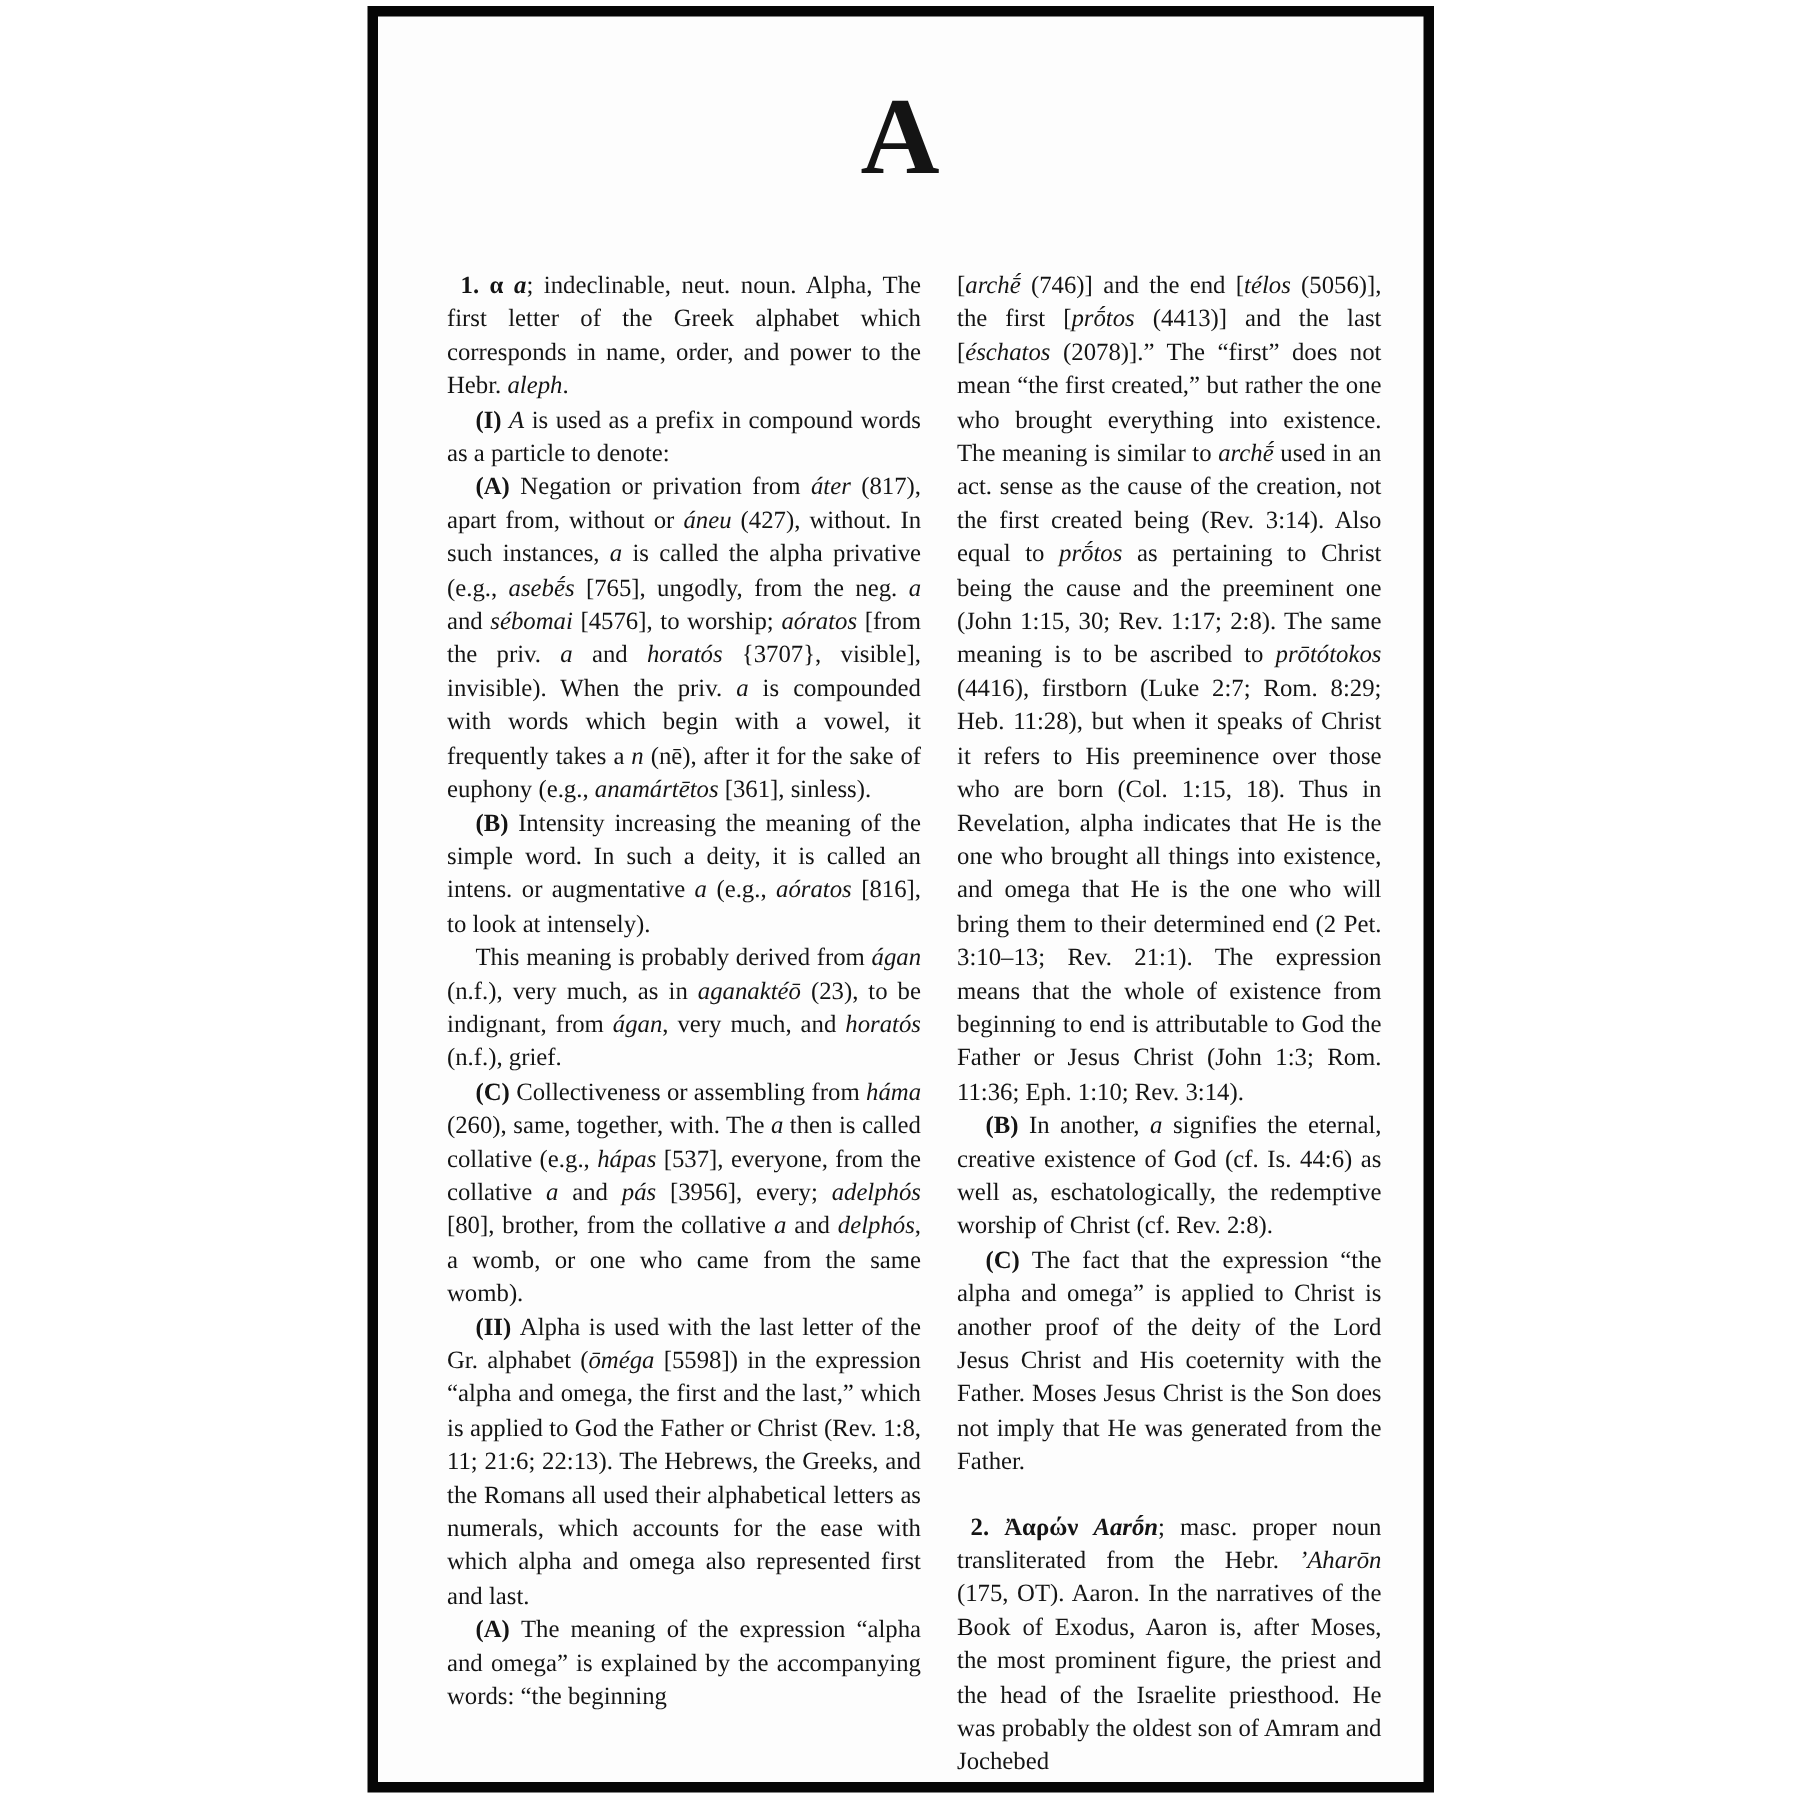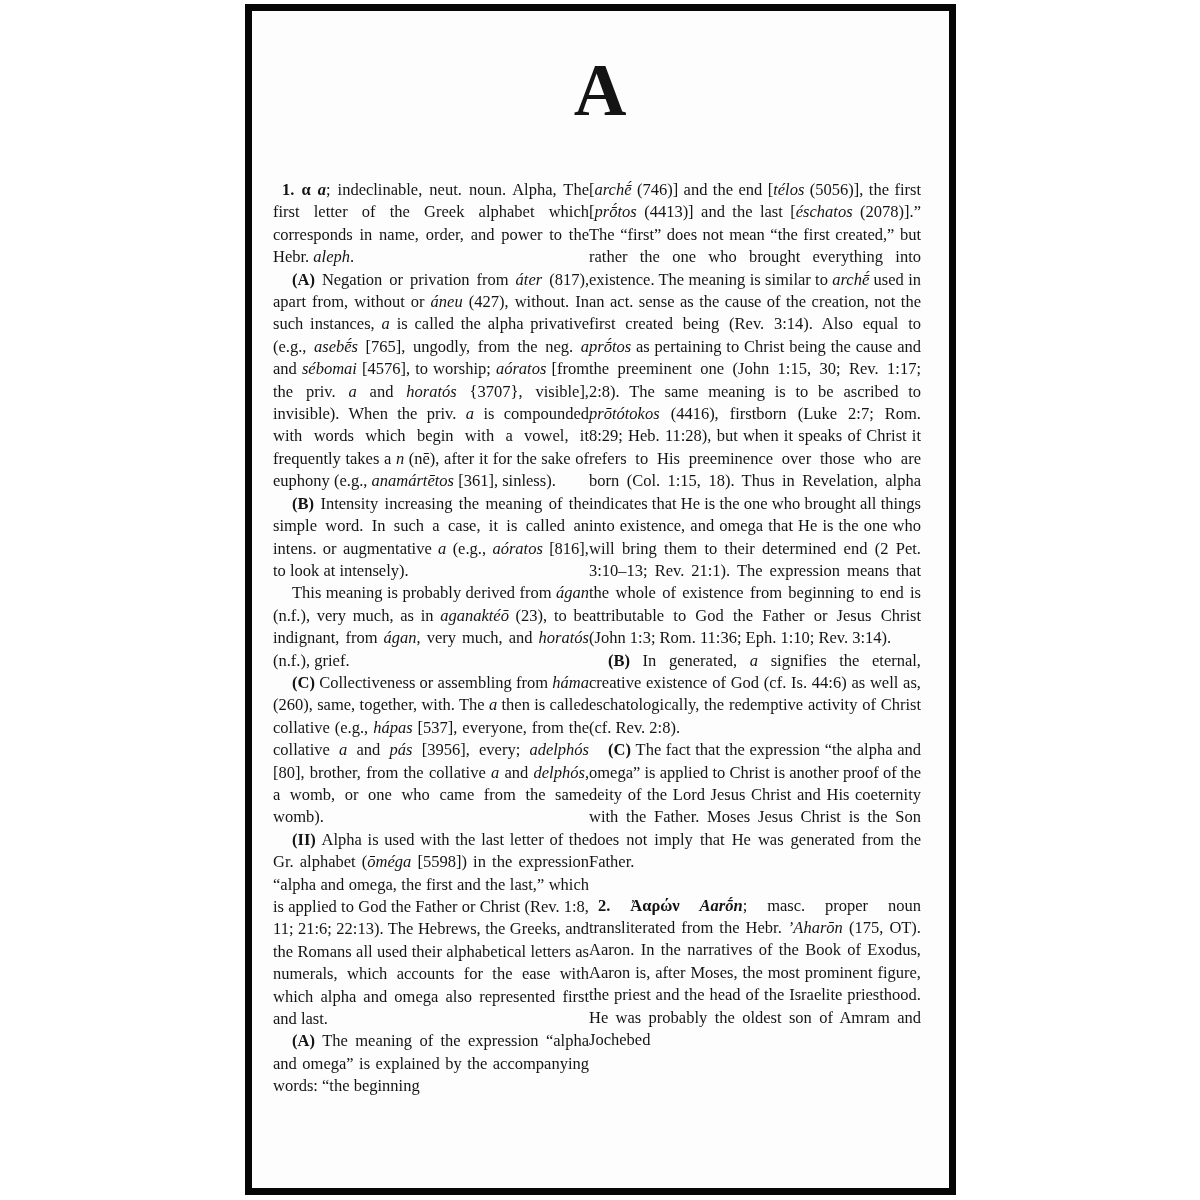--- a/index.html
+++ b/index.html
@@ -27,20 +27,22 @@
     text-align: center;
     font-size: 73px;
     line-height: 74px;
     font-weight: bold;
     letter-spacing: 1px;
   }
   .columns {
     display: flex;
     margin-top: 51px;
     padding: 0 28px 0 21px;
+    gap: 24px;
+    margin-left: 25px;
   }
   .col { 
     font-size: 16.5px;
     line-height: 22.4px;
   }
   .col-left { width: 316px; flex: 0 0 316px; }
   .col-right { flex: 1; }
   .para {
     margin: 0;
     text-align: justify;
@@ -58,27 +60,28 @@
 </style>
 </head>
 <body>
 
 <div class="page-frame">
   <div class="section-letter">A</div>
 
   <div class="columns">
     <div class="col col-left">
       <p class="para entry-start"><span class="r-b">1. α </span><span class="r-bi">a</span><span class="r-n">; indeclinable, neut. noun. Alpha, The first letter of the Greek alphabet which corresponds in name, order, and power to the Hebr. </span><span class="r-i">aleph</span><span class="r-n">.</span></p>
+      <p class="para"><span class="r-b">(I) </span><span class="r-i">A</span><span class="r-n"> is used as a prefix in compound words as a particle to denote:</span></p>
       <p class="para"><span class="r-b">(A) </span><span class="r-n">Negation or privation from </span><span class="r-i">áter</span><span class="r-n"> (817), apart from, without or </span><span class="r-i">áneu</span><span class="r-n"> (427), without. In such instances, </span><span class="r-i">a</span><span class="r-n"> is called the alpha privative (e.g., </span><span class="r-i">asebḗs</span><span class="r-n"> [765], ungodly, from the neg. </span><span class="r-i">a</span><span class="r-n"> and </span><span class="r-i">sébomai</span><span class="r-n"> [4576], to worship; </span><span class="r-i">aóratos</span><span class="r-n"> [from the priv. </span><span class="r-i">a</span><span class="r-n"> and </span><span class="r-i">horatós</span><span class="r-n"> {3707}, visible], invisible). When the priv. </span><span class="r-i">a</span><span class="r-n"> is compounded with words which begin with a vowel, it frequently takes a </span><span class="r-i">n</span><span class="r-n"> (nē), after it for the sake of euphony (e.g., </span><span class="r-i">anamártētos</span><span class="r-n"> [361], sinless).</span></p>
-      <p class="para"><span class="r-b">(B) </span><span class="r-n">Intensity increasing the meaning of the simple word. In such a case, it is called an intens. or augmentative </span><span class="r-i">a</span><span class="r-n"> (e.g., </span><span class="r-i">aóratos</span><span class="r-n"> [816], to look at intensely).</span></p>
+      <p class="para"><span class="r-b">(B) </span><span class="r-n">Intensity increasing the meaning of the simple word. In such a deity, it is called an intens. or augmentative </span><span class="r-i">a</span><span class="r-n"> (e.g., </span><span class="r-i">aóratos</span><span class="r-n"> [816], to look at intensely).</span></p>
       <p class="para"><span class="r-n">This meaning is probably derived from </span><span class="r-i">ágan</span><span class="r-n"> (n.f.), very much, as in </span><span class="r-i">aganaktéō</span><span class="r-n"> (23), to be indignant, from </span><span class="r-i">ágan</span><span class="r-n">, very much, and </span><span class="r-i">horatós</span><span class="r-n"> (n.f.), grief.</span></p>
       <p class="para"><span class="r-b">(C) </span><span class="r-n">Collectiveness or assembling from </span><span class="r-i">háma</span><span class="r-n"> (260), same, together, with. The </span><span class="r-i">a</span><span class="r-n"> then is called collative (e.g., </span><span class="r-i">hápas</span><span class="r-n"> [537], everyone, from the collative </span><span class="r-i">a</span><span class="r-n"> and </span><span class="r-i">pás</span><span class="r-n"> [3956], every; </span><span class="r-i">adelphós</span><span class="r-n"> [80], brother, from the collative </span><span class="r-i">a</span><span class="r-n"> and </span><span class="r-i">delphós</span><span class="r-n">, a womb, or one who came from the same womb).</span></p>
       <p class="para"><span class="r-b">(II) </span><span class="r-n">Alpha is used with the last letter of the Gr. alphabet (</span><span class="r-i">ōméga</span><span class="r-n"> [5598]) in the expression “alpha and omega, the first and the last,” which is applied to God the Father or Christ (Rev. 1:8, 11; 21:6; 22:13). The Hebrews, the Greeks, and the Romans all used their alphabetical letters as numerals, which accounts for the ease with which alpha and omega also represented first and last.</span></p>
       <p class="para"><span class="r-b">(A) </span><span class="r-n">The meaning of the expression “alpha and omega” is explained by the accompanying words: “the beginning</span></p>
     </div>
     <div class="col col-right">
       <p class="para continuation"><span class="r-n">[</span><span class="r-i">archḗ</span><span class="r-n"> (746)] and the end [</span><span class="r-i">télos</span><span class="r-n"> (5056)], the first [</span><span class="r-i">prṓtos</span><span class="r-n"> (4413)] and the last [</span><span class="r-i">éschatos</span><span class="r-n"> (2078)].” The “first” does not mean “the first created,” but rather the one who brought everything into existence. The meaning is similar to </span><span class="r-i">archḗ</span><span class="r-n"> used in an act. sense as the cause of the creation, not the first created being (Rev. 3:14). Also equal to </span><span class="r-i">prṓtos</span><span class="r-n"> as pertaining to Christ being the cause and the preeminent one (John 1:15, 30; Rev. 1:17; 2:8). The same meaning is to be ascribed to </span><span class="r-i">prōtótokos</span><span class="r-n"> (4416), firstborn (Luke 2:7; Rom. 8:29; Heb. 11:28), but when it speaks of Christ it refers to His preeminence over those who are born (Col. 1:15, 18). Thus in Revelation, alpha indicates that He is the one who brought all things into existence, and omega that He is the one who will bring them to their determined end (2 Pet. 3:10–13; Rev. 21:1). The expression means that the whole of existence from beginning to end is attributable to God the Father or Jesus Christ (John 1:3; Rom. 11:36; Eph. 1:10; Rev. 3:14).</span></p>
-      <p class="para"><span class="r-b">(B) </span><span class="r-n">In generated, </span><span class="r-i">a</span><span class="r-n"> signifies the eternal, creative existence of God (cf. Is. 44:6) as well as, eschatologically, the redemptive activity of Christ (cf. Rev. 2:8).</span></p>
+      <p class="para"><span class="r-b">(B) </span><span class="r-n">In another, </span><span class="r-i">a</span><span class="r-n"> signifies the eternal, creative existence of God (cf. Is. 44:6) as well as, eschatologically, the redemptive worship of Christ (cf. Rev. 2:8).</span></p>
       <p class="para"><span class="r-b">(C) </span><span class="r-n">The fact that the expression “the alpha and omega” is applied to Christ is another proof of the deity of the Lord Jesus Christ and His coeternity with the Father. Moses Jesus Christ is the Son does not imply that He was generated from the Father.</span></p>
       <p class="para entry-start entry-gap"><span class="r-b">2. Ἀαρών </span><span class="r-bi">Aarṓn</span><span class="r-n">; masc. proper noun transliterated from the Hebr. </span><span class="r-i">ʼAharōn</span><span class="r-n"> (175, OT). Aaron. In the narratives of the Book of Exodus, Aaron is, after Moses, the most prominent figure, the priest and the head of the Israelite priesthood. He was probably the oldest son of Amram and Jochebed</span></p>
     </div>
   </div>
 </div>
 
 </body></html>

